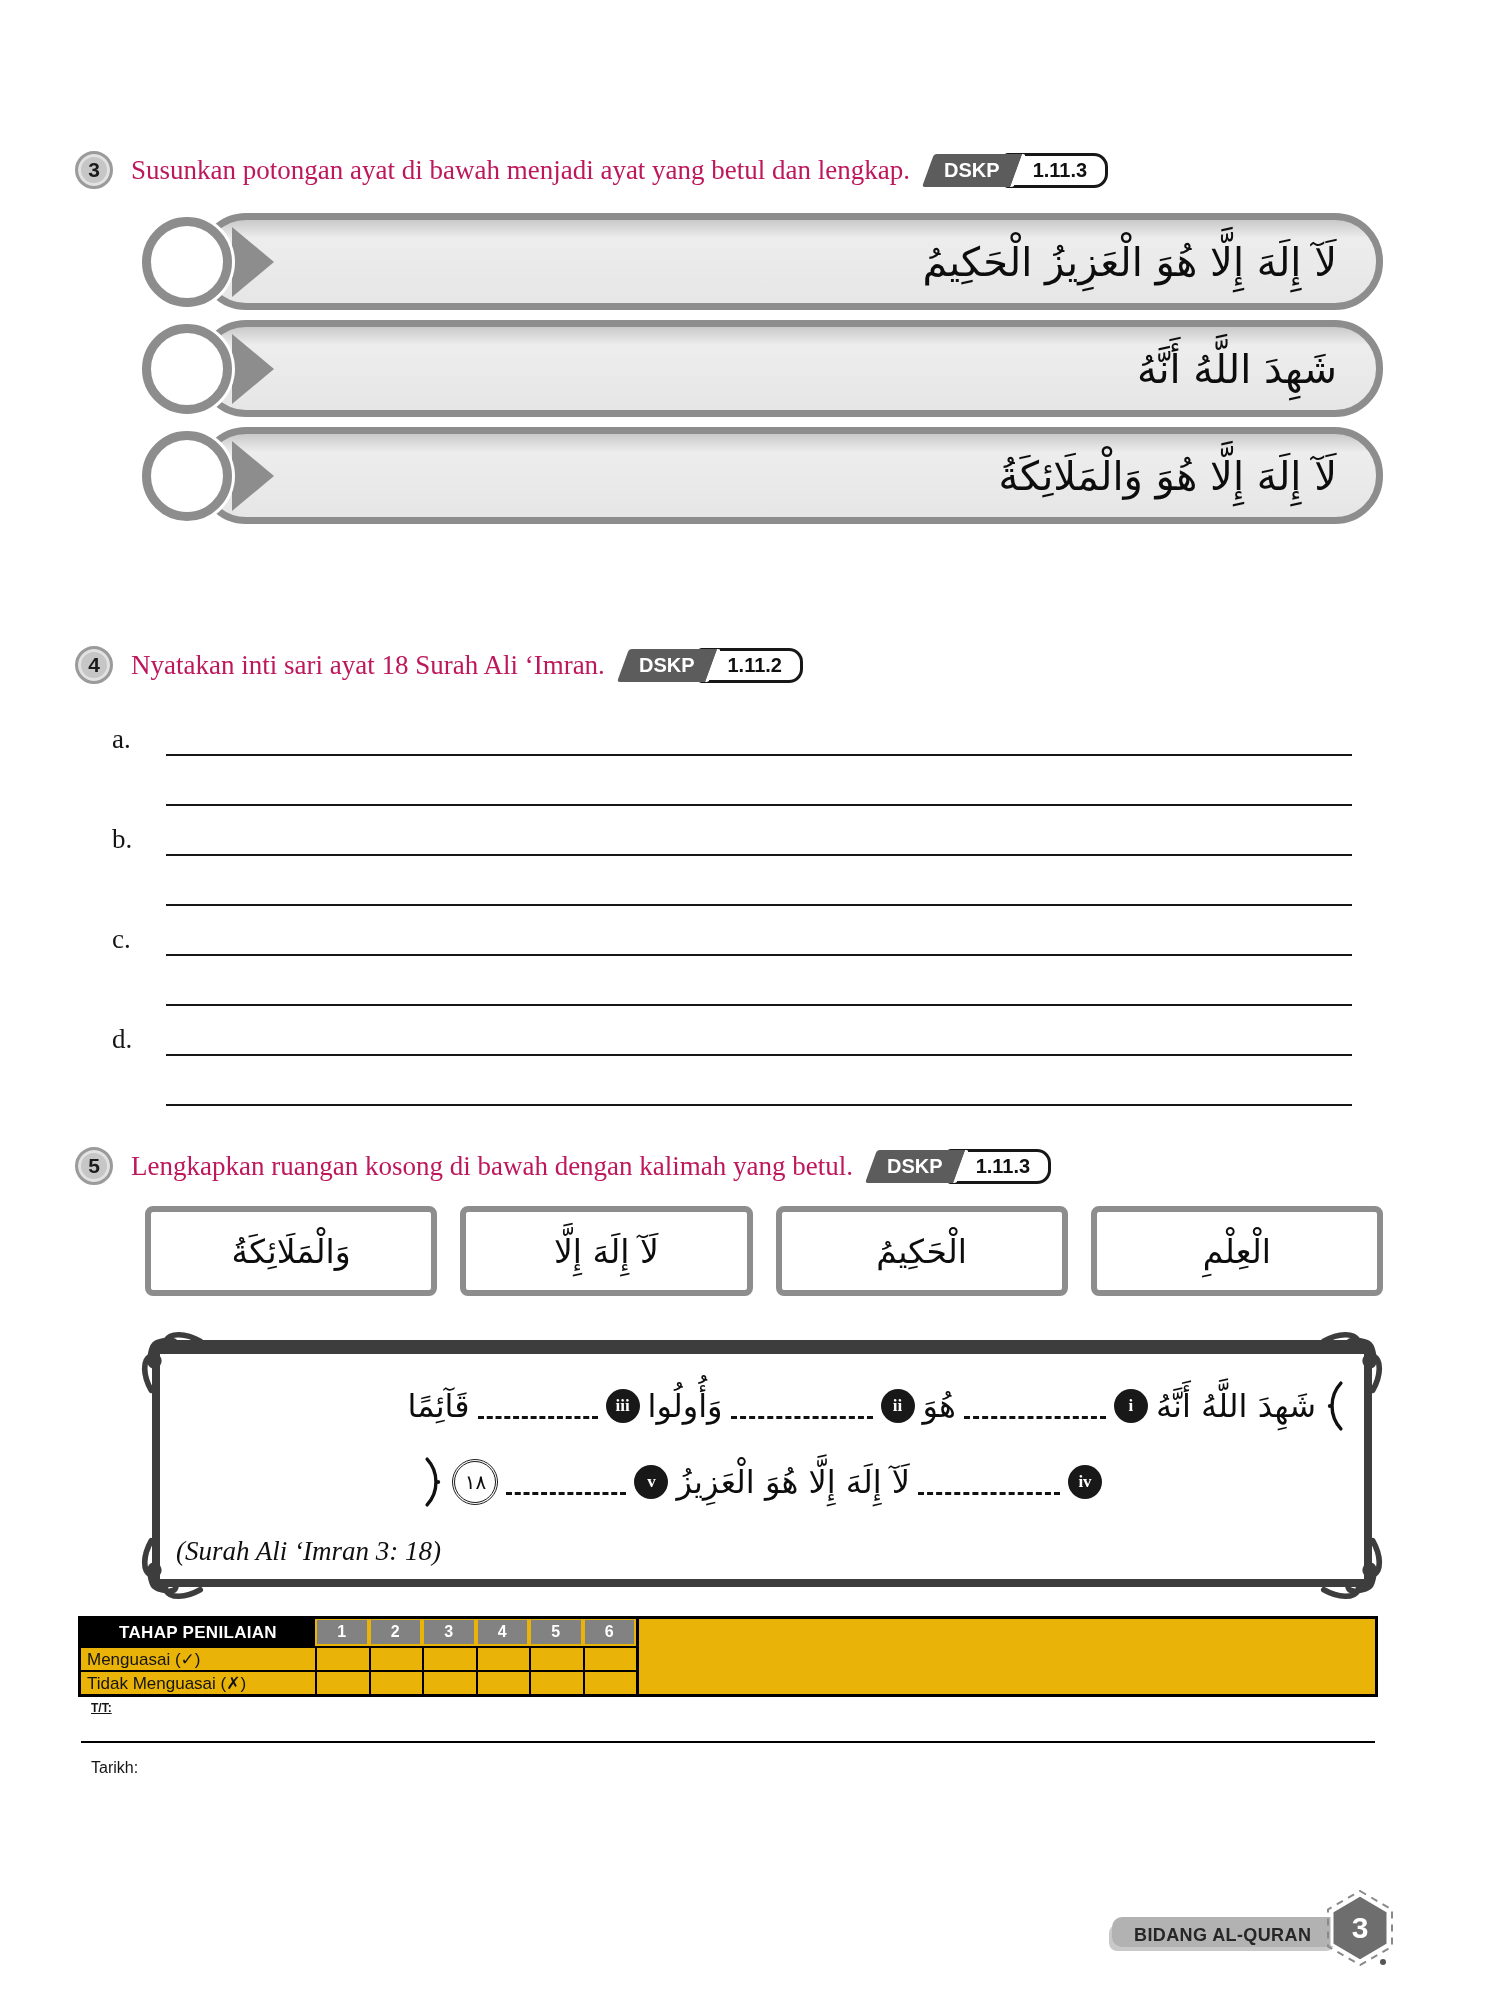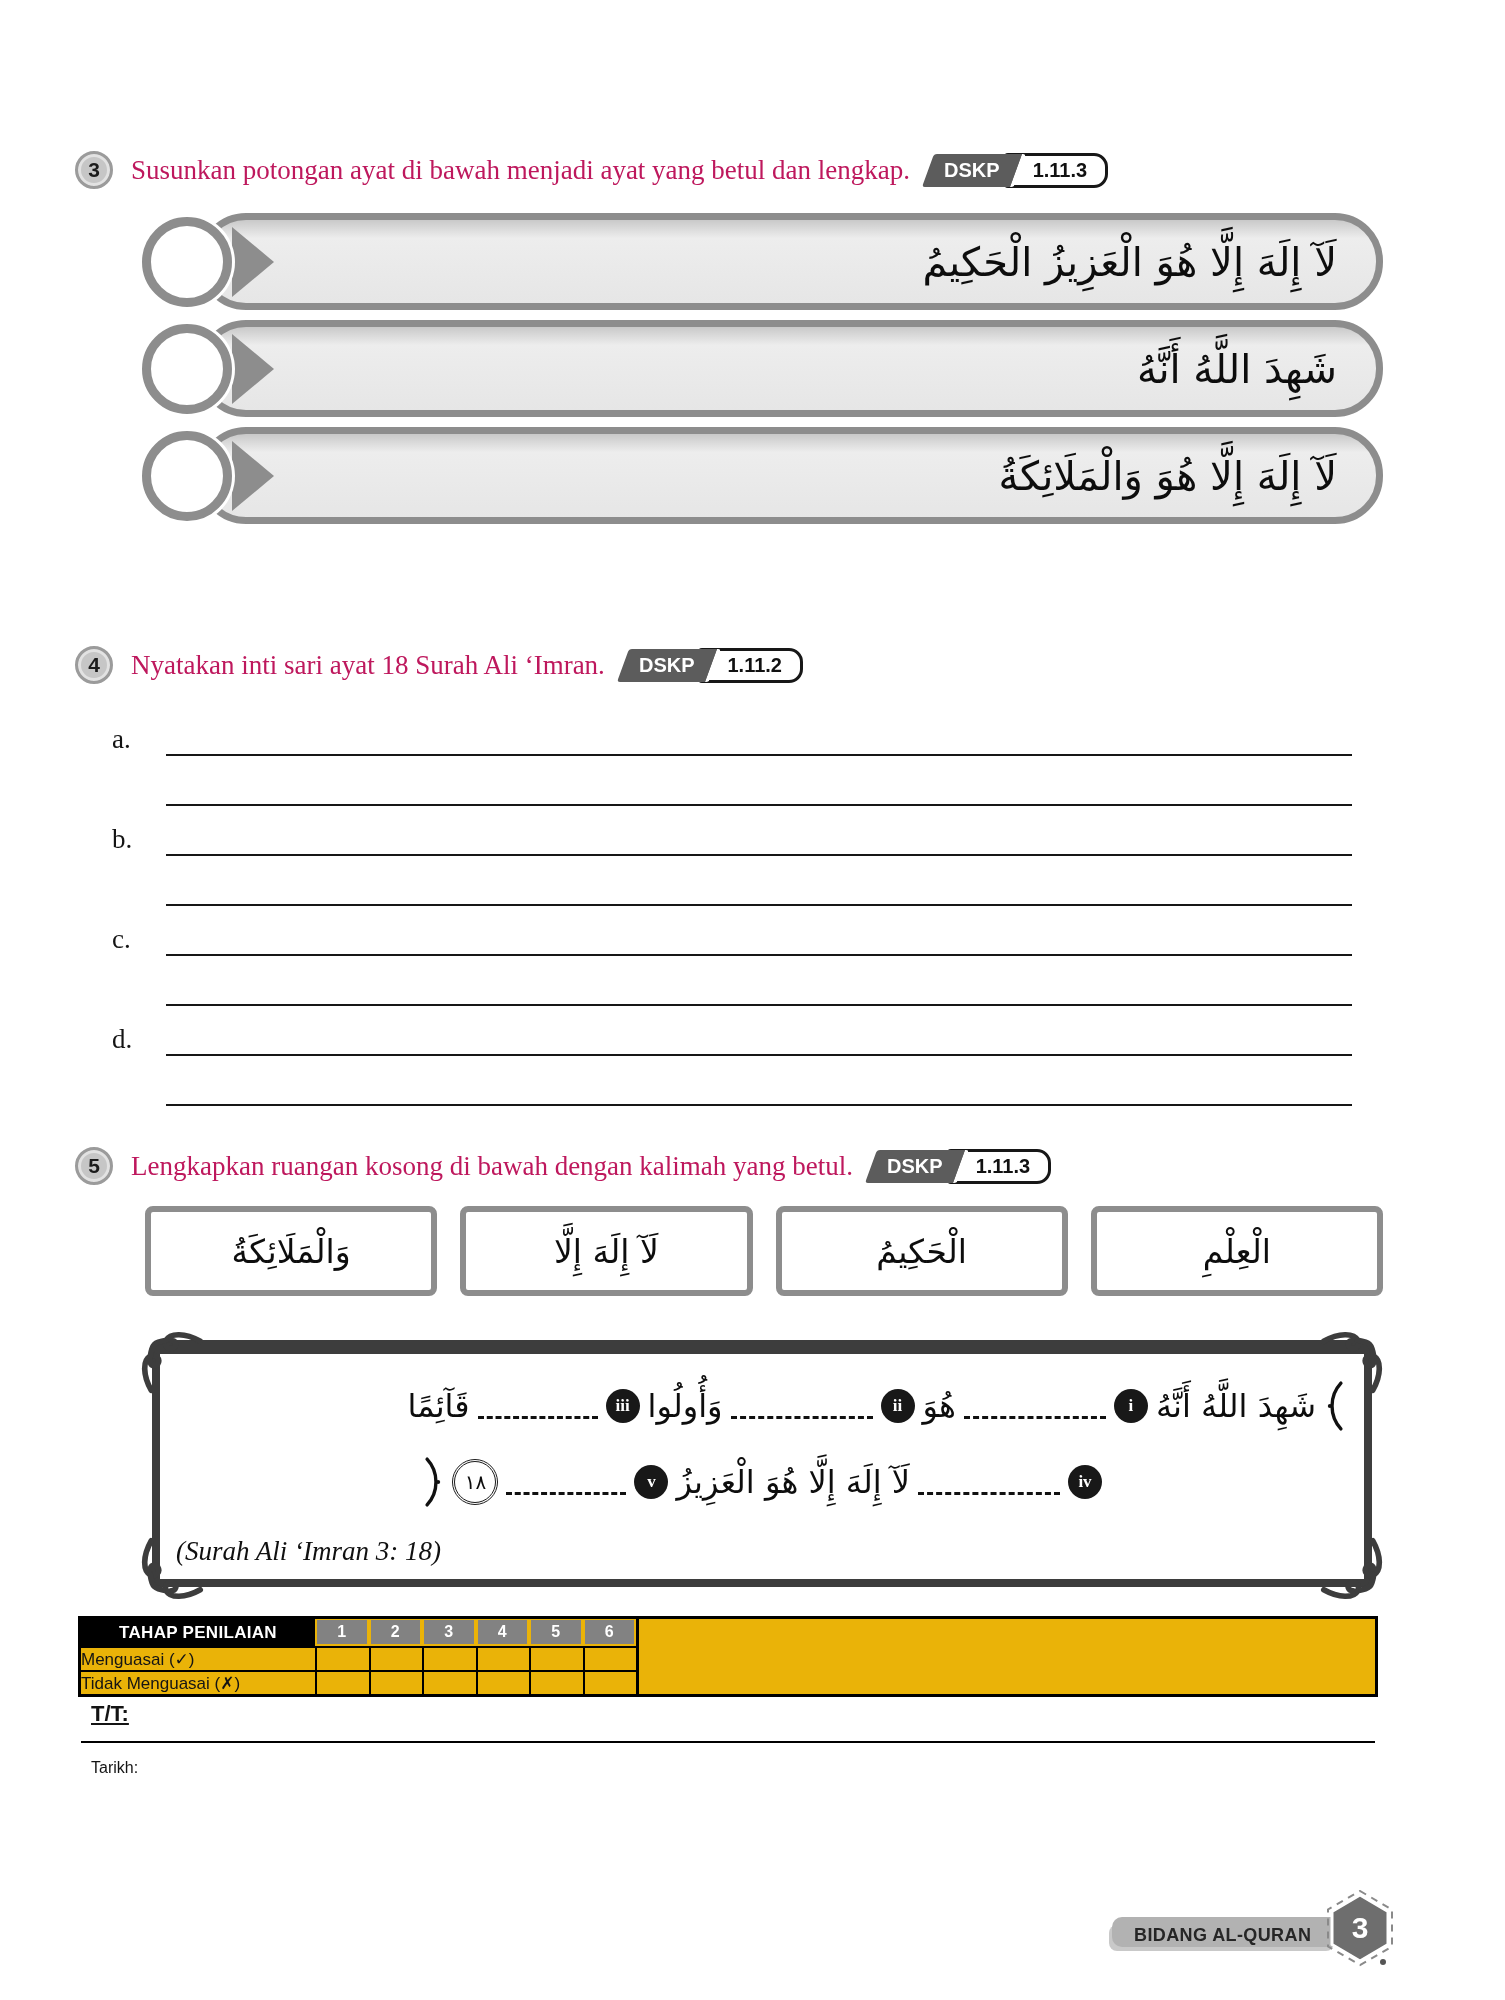--- a/index.html
+++ b/index.html
@@ -83,25 +83,25 @@
 
   
   .assess{ position:absolute; left:78px; top:1616px; width:1300px; height:81px; border:3px solid #000;
            display:flex; background:#eab308; font-family:var(--sans);flex-direction:column; }
   .at-left{ width:558px; border-right:3px solid #000; display:grid;
             grid-template-columns:234px repeat(6,1fr); grid-template-rows:27px 24px 24px; }
   .at-title{ background:#000; color:#fff; font-weight:bold; font-size:17px; display:flex; align-items:center;
              justify-content:center; letter-spacing:0.3px; }
   .at-num{ background:#828282; color:#fff; font-weight:bold; font-size:16px; display:flex; align-items:center;
            justify-content:center; margin:1px 2px 2px 2px; }
-  .at-label{ border-top:2px solid #000; font-size:17px; display:flex; align-items:center; 
+  .at-label{ border-top:2px solid #000; font-size:17px; display:flex; align-items:center; padding-left:6px;
              white-space:nowrap; }
   .at-cell{ border-top:2px solid #000; border-left:2px solid #000; }
   .at-right{ flex:1; position:relative; }
-  .at-tt{ position:absolute; left:10px; top:7px; font-weight:bold; font-size:22px;text-decoration:underline; }
+  .at-tt{ position:absolute; left:10px; top:7px; font-weight:bold; font-size:12px;text-decoration:underline; }
   .at-divider{ position:absolute; left:0; right:0; top:47px; border-top:2px solid #000; }
   .at-date{ position:absolute; left:10px; top:65px; font-size:16px; }
 
   
   .footer{ position:absolute; left:1112px; top:1890px; display:flex; align-items:center; }
   .fpill{ background:#b2b2b2; border-radius:10px; padding:8px 30px 1px 22px; font-family:var(--sans);
           font-weight:bold; font-size:18px; color:#262626; letter-spacing:0.4px;
           box-shadow:-5px 6px 0 -2px #c9c9c9; }
   .fhex{ margin-left:-16px; position:relative; z-index:2; }
 </style>

